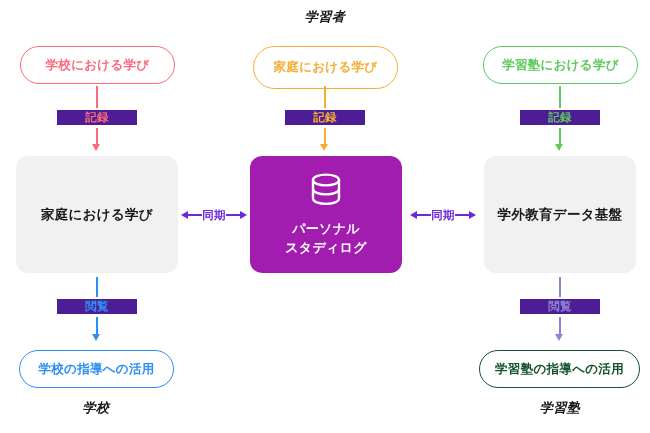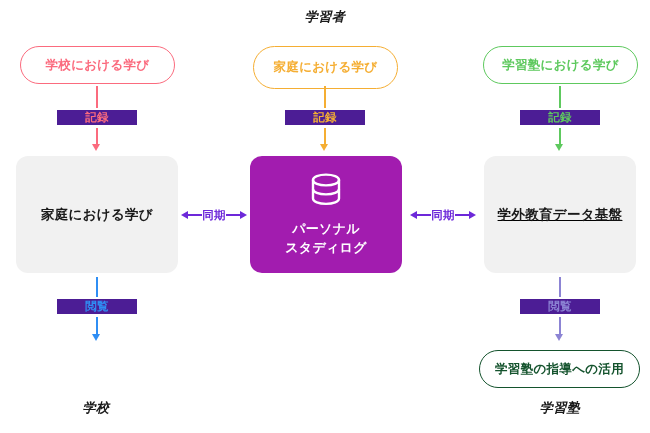--- a/index.html
+++ b/index.html
@@ -180,21 +180,21 @@
         <path d="M6 9 v9 c0 3 5.8 5.4 13 5.4 s13 -2.4 13 -5.4 v-9"></path>
         <path d="M6 18.5 v9 c0 3 5.8 5.4 13 5.4 s13 -2.4 13 -5.4 v-9"></path>
       </svg>
     </div>
     <div class="box-label">
       <div>パーソナル</div>
       <div>スタディログ</div>
     </div>
   </div>
 
-  <div class="abs box box-gray" style="left:484px; top:156px; width:152px; height:117px;text-decoration:underline;">
+  <div class="abs box box-gray" style="left:484px; top:156px; width:152px; height:117px;">
     <div class="box-label">学外教育データ基盤</div>
   </div>
 
   <div class="abs sync" style="left:178px; top:205px; width:72px; height:20px;">
     <div class="arrow-left"></div>
     <div class="hline"></div>
     <div class="sync-label">同期</div>
     <div class="hline"></div>
     <div class="arrow-right"></div>
   </div>
@@ -210,20 +210,23 @@
   <div class="abs vline" style="left:96.2px; top:277px; height:20px; background:#2f8ef4;"></div>
   <div class="abs vlabel" style="left:57px; top:299px; width:80px; color:#2f8ef4;">閲覧</div>
   <div class="abs vline" style="left:96.2px; top:317px; height:17px; background:#2f8ef4;"></div>
   <div class="abs arrow-down" style="left:92px; top:334px; border-top-color:#2f8ef4;"></div>
 
   <div class="abs vline" style="left:559.2px; top:277px; height:20px; background:#8c84d4;"></div>
   <div class="abs vlabel" style="left:520px; top:299px; width:80px; color:#8c84d4;">閲覧</div>
   <div class="abs vline" style="left:559.2px; top:317px; height:17px; background:#8c84d4;"></div>
   <div class="abs arrow-down" style="left:555px; top:334px; border-top-color:#8c84d4;"></div>
 
+  <div class="abs pill" style="left:19px; top:350px; width:155px; height:38px; color:#2f8ef4;">
+    <span>学校の指導への活用</span>
+  </div>
 
   <div class="abs pill" style="left:479px; top:350px; width:161px; height:38px; color:#14532d;">
     <span>学習塾の指導への活用</span>
   </div>
 
   <div class="abs heading" style="left:36px; top:399px; width:120px;">学校</div>
 
   <div class="abs heading" style="left:500px; top:399px; width:120px;">学習塾</div>
 
 </div>

